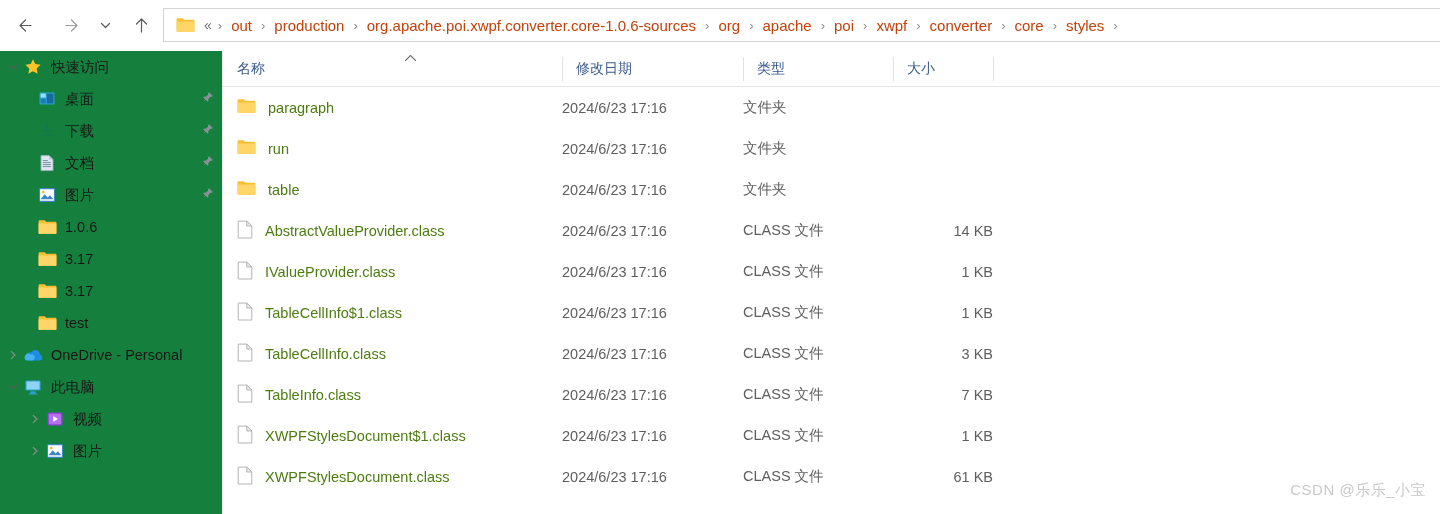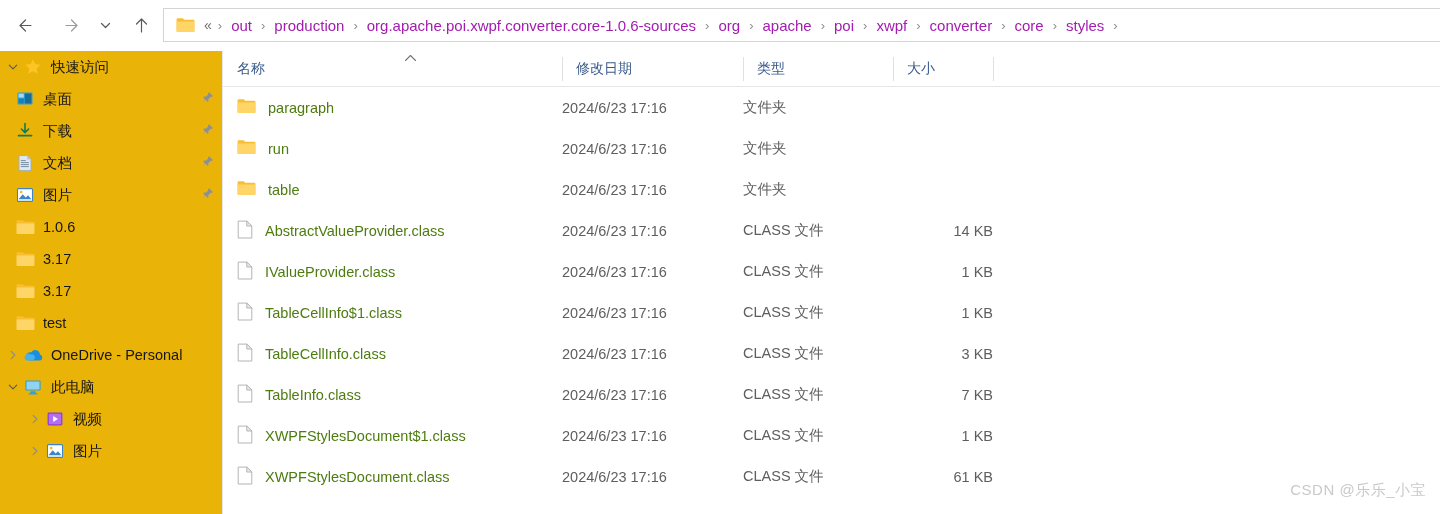--- a/index.html
+++ b/index.html
@@ -32,53 +32,53 @@
     position: absolute; left: 163px; top: 8px;
     width: 1290px; height: 34px;
     background: #ffffff;
     border: 1px solid #d4d4d4;
     display: flex; align-items: center;
     padding-left: 12px;
     overflow: hidden;
   }
   #crumb-folder-icon { margin-right: 9px; flex: 0 0 auto; display: block; }
   .crumb {
-    font-size: 15px; color: #a21caf; white-space: nowrap;
+    font-size: 15px; color: #c2410c; white-space: nowrap;
     padding: 1px 3px; flex: 0 0 auto;
   }
   .crumb-sep {
     color: #8d8d8d; font-size: 13px; padding: 0 6px; flex: 0 0 auto;
     line-height: 1;
   }
   .crumb-chevrons { color: #6e6e6e; font-size: 14px; flex: 0 0 auto; }
 
   
   #sidebar {
     position: absolute; left: 0; top: 51px; width: 222px; height: 463px;
-    background: #eab308; overflow: hidden;
+    background: #15803d; overflow: hidden;
   }
   #sidebar-divider {
     position: absolute; left: 222px; top: 51px; width: 1px; height: 463px;
     background: #e6e6e6;
   }
   .tree-row {
     position: relative; height: 32px; display: flex; align-items: center;
     padding-right: 8px; white-space: nowrap;
   }
   .tree-chevron {
     width: 18px; flex: 0 0 18px; display: flex; align-items: center;
     justify-content: center; color: #5b5b5b;
   }
   .tree-icon {
     width: 22px; flex: 0 0 22px; display: flex; align-items: center;
     justify-content: center; margin-right: 7px;
   }
   .tree-label { font-size: 14.5px; color: #161616; }
   .lvl0 { padding-left: 4px; }
-  .lvl1 { padding-left: 14px; }
+  .lvl1 { padding-left: 36px; }
   .lvl1b { padding-left: 10px; }
   .pin {
     position: absolute; right: 8px; top: 50%; transform: translateY(-50%);
     color: #8a9099;
   }
 
   
   #filepane {
     position: absolute; left: 223px; top: 51px;
     width: 1217px; height: 463px; background: #ffffff; overflow: hidden;

